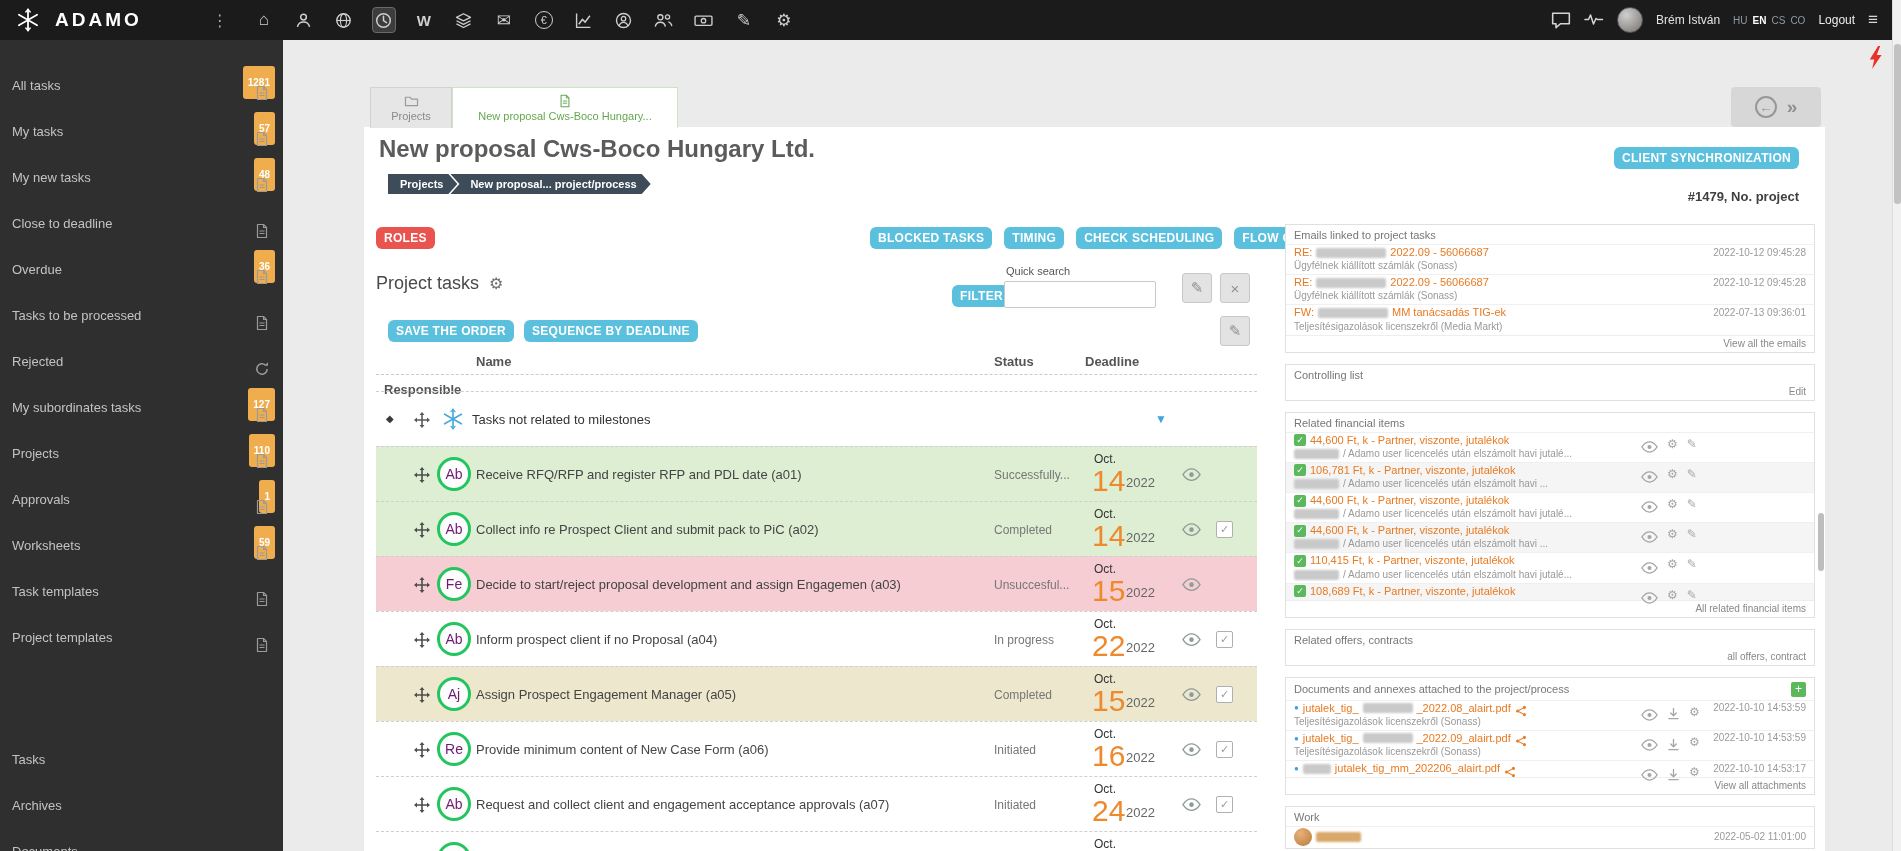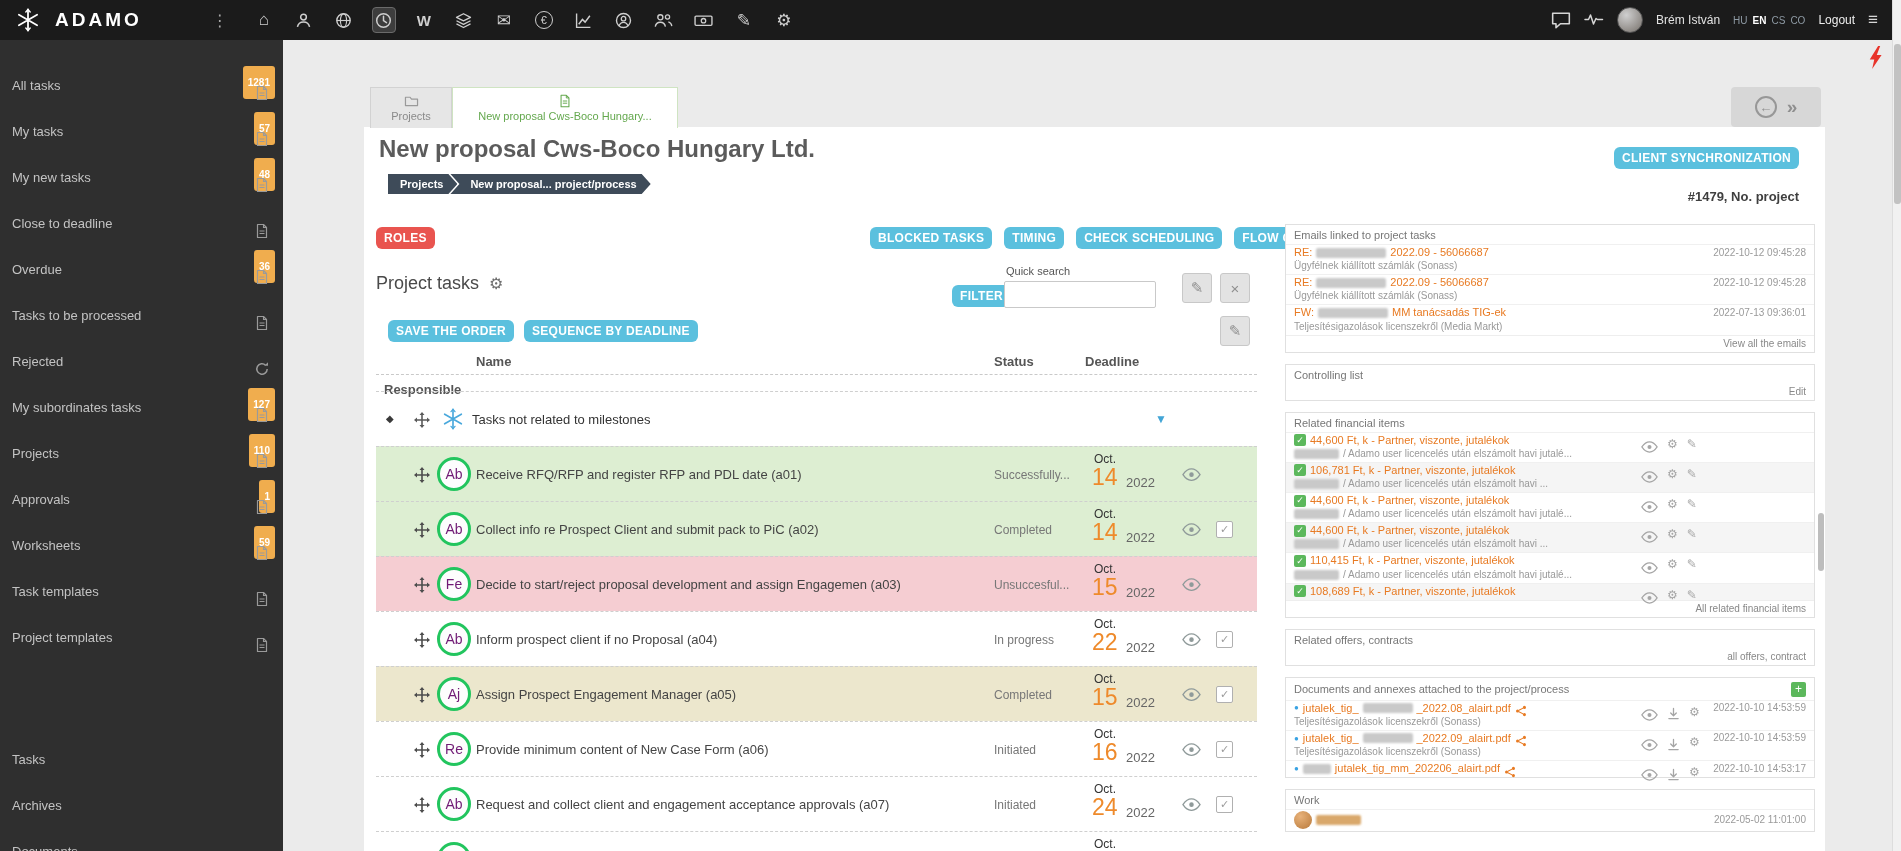--- a/index.html
+++ b/index.html
@@ -89,21 +89,21 @@
 
   .trow { position:relative; height:55px; border-top:1px dashed #cfcfcf; }
   .hl-green { background:#ddeed2; }
   .hl-red { background:#f5cdd2; }
   .hl-yellow { background:#ece7cd; }
   .row-move { position:absolute; left:38px; top:20px; width:16px; height:16px; color:#4d4d4d; cursor:grab; }
   .row-avatar { position:absolute; left:61px; top:10px; width:34px; height:34px; border-radius:50%; background:#fdfdfd; border:3px solid #22c55e; display:flex; align-items:center; justify-content:center; font-size:14px; color:#701a75; }
   .row-name { position:absolute; left:100px; top:20px; font-size:13px; color:#444; width:500px; white-space:nowrap; overflow:hidden; text-overflow:ellipsis; cursor:pointer; }
   .row-status { position:absolute; left:618px; top:21px; font-size:12px; color:#777; width:92px; white-space:nowrap; overflow:hidden; }
   .row-month { position:absolute; left:718px; top:5px; font-size:12px; color:#333; }
-  .row-day { position:absolute; left:716px; top:19px; font-size:23px; color:#ee8a2b; line-height:1; }
+  .row-day { position:absolute; left:716px; top:19px; font-size:30px; color:#ee8a2b; line-height:1; }
   .row-year { position:absolute; left:750px; top:28px; font-size:13px; color:#666; }
   .row-eye { position:absolute; left:806px; top:20px; width:19px; height:13px; color:#8f9a9a; cursor:pointer; }
   .check-box { position:absolute; left:840px; top:19px; width:17px; height:17px; border:1px solid #b0b0b0; border-radius:2px; background:#fff; color:#9b9b9b; font-size:11px; display:flex; align-items:center; justify-content:center; cursor:pointer; }
 
   
   .rpanel { position:absolute; left:921px; top:97px; width:530px; }
   .panel { background:#fff; border:1px solid #e0e0e0; margin-bottom:11px; }
   .panel-h { padding:4px 8px 3px; font-size:11px; color:#777; display:flex; align-items:center; }
   .p-item { padding:1px 8px 2px; border-top:1px solid #f0f0f0; position:relative; line-height:1.2; }
   .p-line1 { display:flex; align-items:center; gap:4px; }
@@ -827,20 +827,21 @@
           <div class="hover-icons">
             <span class="hi-eye"><svg viewBox="0 0 20 14">
                   <use href="#i-eye"></use>
                 </svg></span>
             <span class="hi-dl"><svg viewBox="0 0 14 14">
                   <use href="#i-download"></use>
                 </svg></span>
             <span class="hi-glyph">⚙</span>
           </div>
         </div>
+        <div class="p-footer"><span>View all attachments</span></div>
       </div>
 
       <div class="panel">
         <div class="panel-h">Work</div>
         <div class="p-item">
           <div class="p-line1">
             <span class="w-avatar"></span>
             <span class="redact w45 redact-orange"></span>
             <span class="p-date">2022-05-02 11:01:00</span>
           </div>

